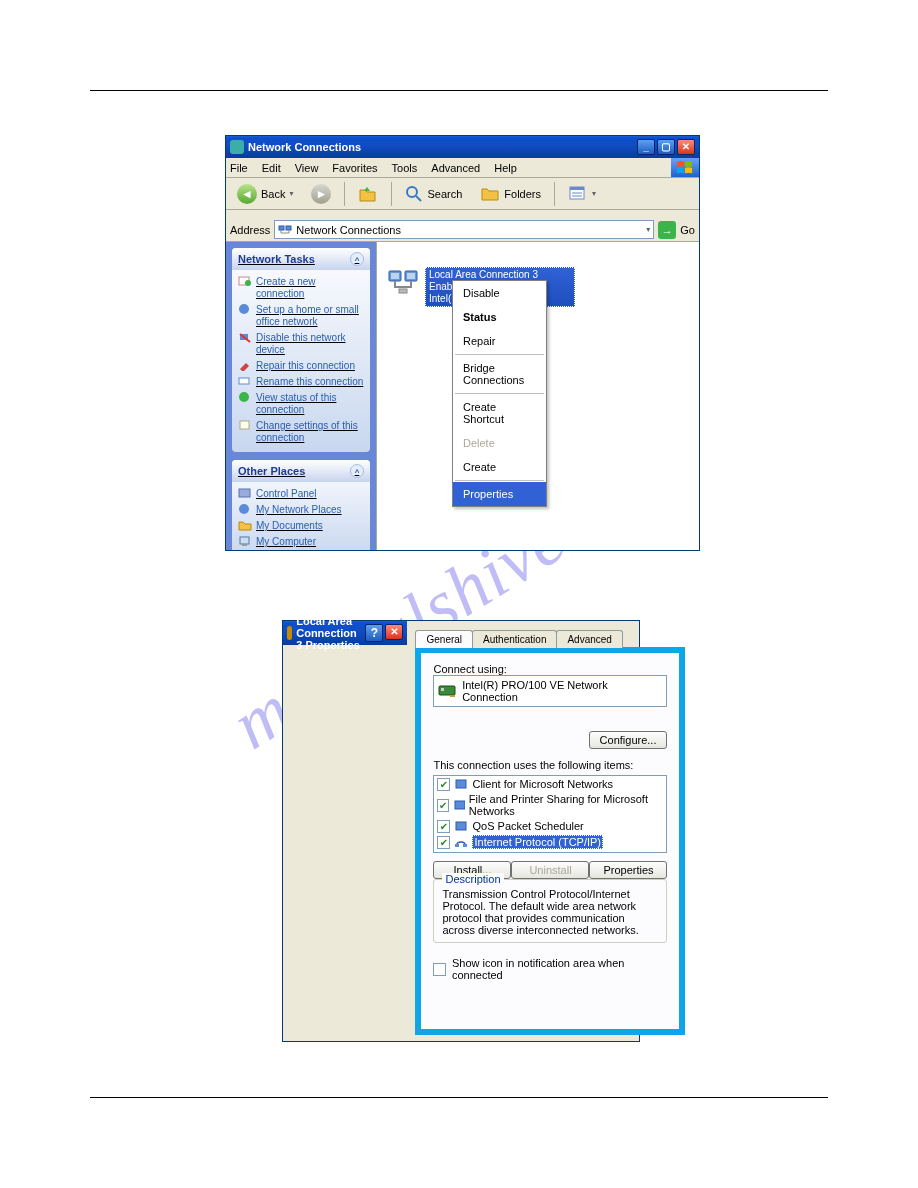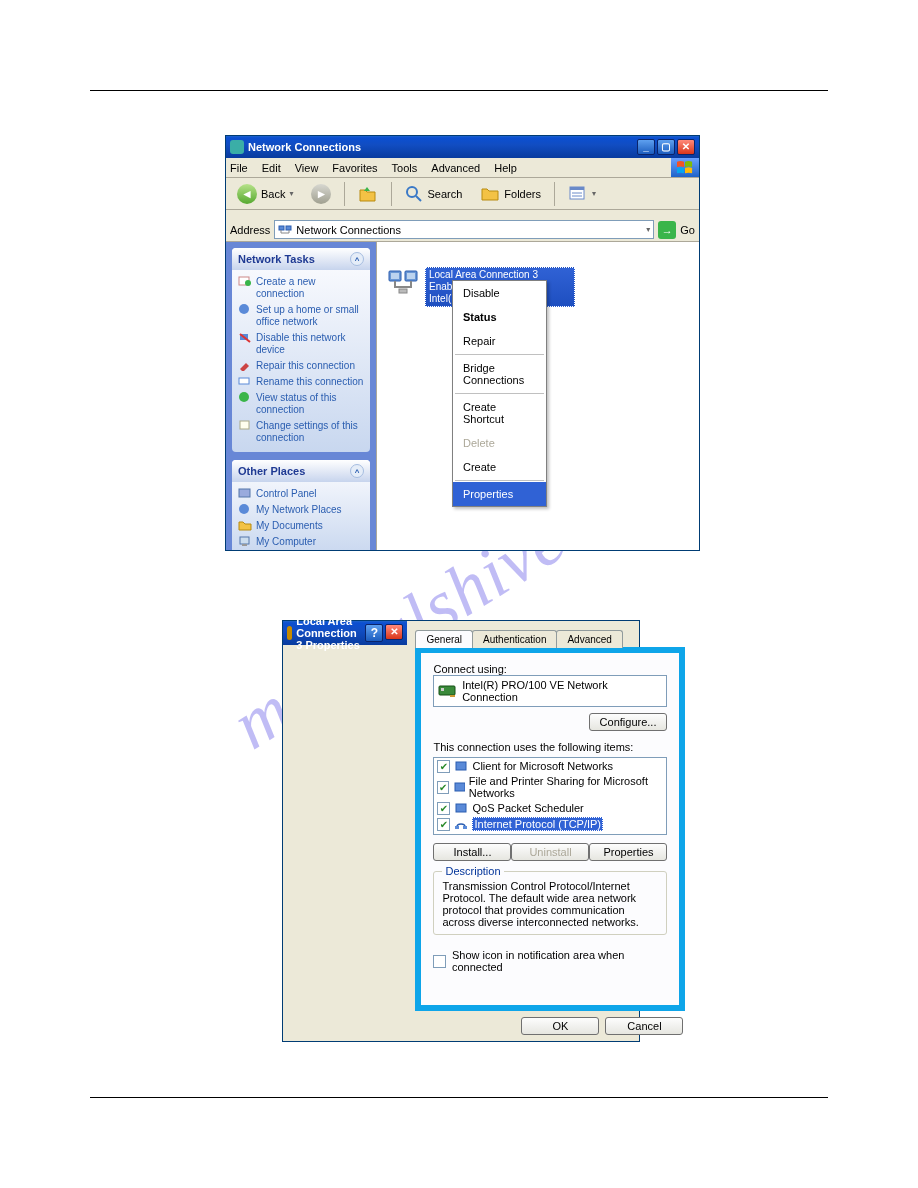--- a/index.html
+++ b/index.html
@@ -17,21 +17,21 @@
   .winbtn.red { background:linear-gradient(#ff8a7a,#d9361a); }
   .menubar { height:20px; background:#ece9d8; border-bottom:1px solid #aca899; display:flex; align-items:center; padding-left:4px; gap:14px; font-size:11px; }
   .winlogo { margin-left:auto; width:28px; height:19px; background:linear-gradient(#6aa0ff,#1e63c9); display:flex; align-items:center; justify-content:center; }
   .winlogo svg { width:18px; height:16px; }
   .toolbar { height:32px; background:#ece9d8; border-bottom:1px solid #aca899; display:flex; align-items:center; padding:0 4px; gap:4px; }
   .tbtn { display:flex; align-items:center; gap:4px; padding:2px 6px; border:1px solid transparent; border-radius:3px; font-size:11px; }
   .tico { width:20px; height:20px; border-radius:50%; display:flex; align-items:center; justify-content:center; color:#fff; font-size:12px; }
   .addrbar { height:24px; border-bottom:1px solid #aca899; background:#ece9d8; display:flex; align-items:center; padding:0 4px; gap:4px;margin-top:8px; }
   .addr-field { flex:1; height:19px; background:#fff; border:1px solid #7f9db9; display:flex; align-items:center; padding:0 3px; gap:4px; font-size:11px; }
   .go-btn { width:18px; height:18px; background:#3ab54a; border-radius:3px; display:flex; align-items:center; justify-content:center; color:#fff; font-weight:bold; }
-  .ss1-body { flex:1; display:flex; overflow:hidden; }
+  .ss1-body { flex:1; display:flex; overflow:hidden;text-decoration:underline; }
   .sidepane { width:150px; background:#6887d6; padding:6px; overflow:hidden; display:flex; flex-direction:column; gap:8px; }
   .panel { background:linear-gradient(#fdfdff,#c8d7ef); border-radius:4px; padding:0 0 6px; font-size:10px; }
   .panel-hd { background:linear-gradient(#fff,#c7d4ed); color:#1f3a93; font-weight:bold; font-size:11px; padding:4px 6px; border-radius:4px 4px 0 0; display:flex; align-items:center; }
   .panel-hd .collapse { margin-left:auto; width:14px; height:14px; border-radius:50%; background:#e5edf8; border:1px solid #a6bde0; font-size:8px; color:#2a5db0; display:flex; align-items:center; justify-content:center; }
   .panel ul { list-style:none; padding:4px 6px 0; }
   .panel li { color:#2a5db0; padding:2px 0 2px 18px; position:relative; line-height:12px; }
   .panel li .li-ico { position:absolute; left:0; top:1px; width:14px; height:12px; }
   .contentpane { flex:1; background:#fff; position:relative; border-left:1px solid #aca899; }
   .cat-hdr { font-weight:bold; font-size:11px; padding:4px 6px 0; }
   .conn-item { position:absolute; top:25px; left:10px; display:flex; align-items:flex-start; gap:6px; }
@@ -54,21 +54,21 @@
   .tab.active { background:#fcfcfe; z-index:2; }
   .tab-panel { flex:1; background:#fcfcfe; border:6px solid #0ea5e9; padding:10px 12px; display:flex; flex-direction:column; }
   .field-row { display:flex; align-items:center; gap:6px; background:#fff; border:1px solid #7f9db9; padding:3px 4px; margin-top:0; }
   .btn { min-width:78px; padding:2px 10px; background:linear-gradient(#fdfdfd,#e6e6e0); border:1px solid #707070; border-radius:3px; font-size:11px; text-align:center; }
   .btn.disabled { color:#aca899; }
   .right { margin-left:auto; }
   .items-box { height:78px; background:#fff; border:1px solid #7f9db9; margin-top:4px; overflow:hidden; }
   .item-row { display:flex; align-items:center; gap:4px; padding:1px 3px; font-size:11px; }
   .item-row.sel span.txt { background:#3062d5; color:#fff; border:1px dotted #fff; padding:0 1px; }
   .chk { width:13px; height:13px; border:1px solid #7f9db9; background:#fff; display:flex; align-items:center; justify-content:center; font-size:10px; color:#2a8a2a; }
-  .grp { border:1px solid #d0d0bf; border-radius:3px; padding:8px 8px 6px; margin-top:10px; position:relative; }
+  .grp { border:1px solid #d0d0bf; border-radius:3px; padding:8px 8px 6px; position:relative; }
   .grp .legend { position:absolute; top:-7px; left:8px; background:#fcfcfe; padding:0 3px; font-size:11px; color:#003399; }
   .dlg-footer { display:flex; justify-content:flex-end; gap:6px; padding:6px 2px 0; }
 
   
   .wm { position:absolute; left:50%; top:50%; transform: translate(-50%,-50%) rotate(-32deg); font-size:72px; font-style:italic; color:rgba(90,80,230,.38); font-family: Georgia,'Times New Roman',serif; pointer-events:none; letter-spacing:1px; white-space:nowrap; }
 </style>
 </head>
 <body>
 
 <div class="page">
@@ -270,21 +270,21 @@
       <div class="tab-panel">
         <div>Connect using:</div>
         <div class="field-row">
           <svg width="18" height="14">
               <rect x="1" y="2" width="16" height="9" rx="1" fill="#3a8a3a" stroke="#155015"></rect>
               <rect x="3" y="4" width="3" height="3" fill="#ccc"></rect>
               <rect x="12" y="11" width="5" height="2" fill="#cc9933"></rect>
             </svg>
           <span>Intel(R) PRO/100 VE Network Connection</span>
         </div>
-        <div style="display:flex;margin-top:6px">
+        <div style="display:flex;margin-top:24px">
           <div class="btn right">Configure...</div>
         </div>
 
         <div style="margin-top:10px">This connection uses the following items:</div>
         <div class="items-box">
           <div class="item-row">
             <div class="chk">✔</div>
             <svg width="14" height="14">
                 <rect x="2" y="3" width="10" height="8" fill="#5a8ad8" stroke="#2a5db0"></rect>
               </svg>
@@ -325,19 +325,15 @@
           <span class="legend">Description</span>
           <div>Transmission Control Protocol/Internet Protocol. The default wide area network protocol that provides communication across diverse interconnected networks.</div>
         </div>
 
         <div style="display:flex;align-items:center;gap:6px;margin-top:14px">
           <div class="chk" style="color:transparent">✔</div>
           <span>Show icon in notification area when connected</span>
         </div>
       </div>
 
-      <div class="dlg-footer">
-        <div class="btn">OK</div>
-        <div class="btn">Cancel</div>
-      </div>
     </div>
   </div>
 </div>
 
 </body></html>

